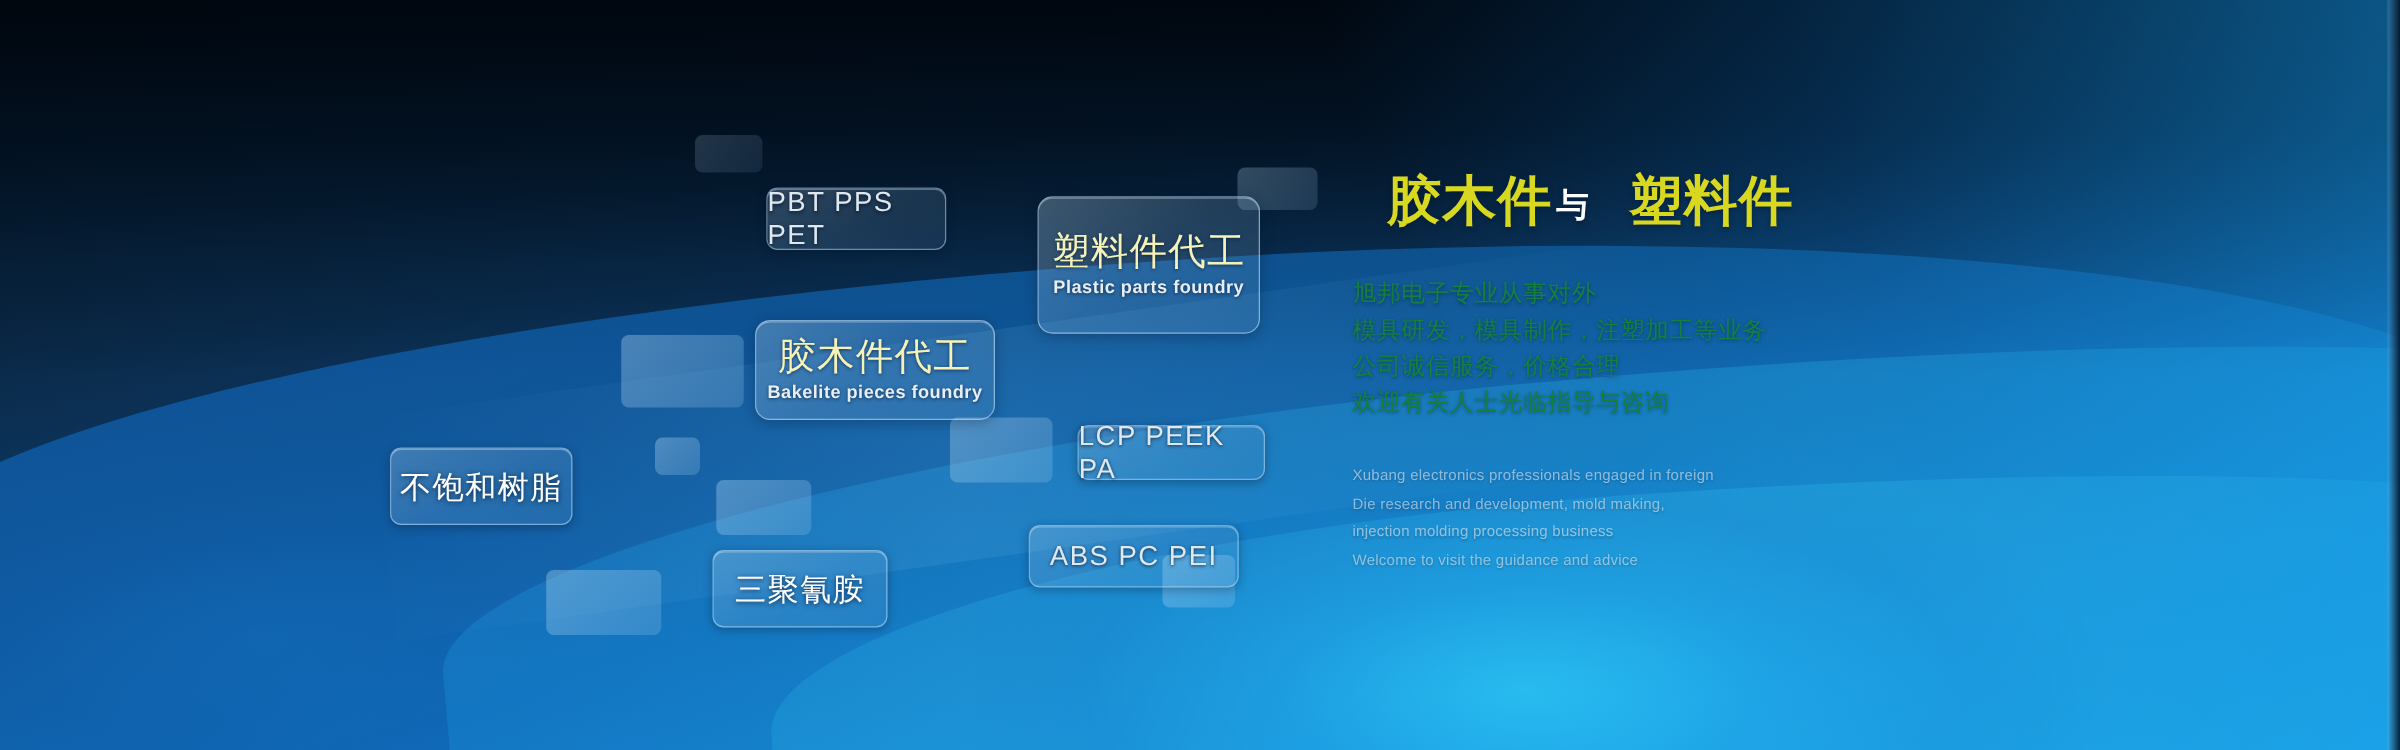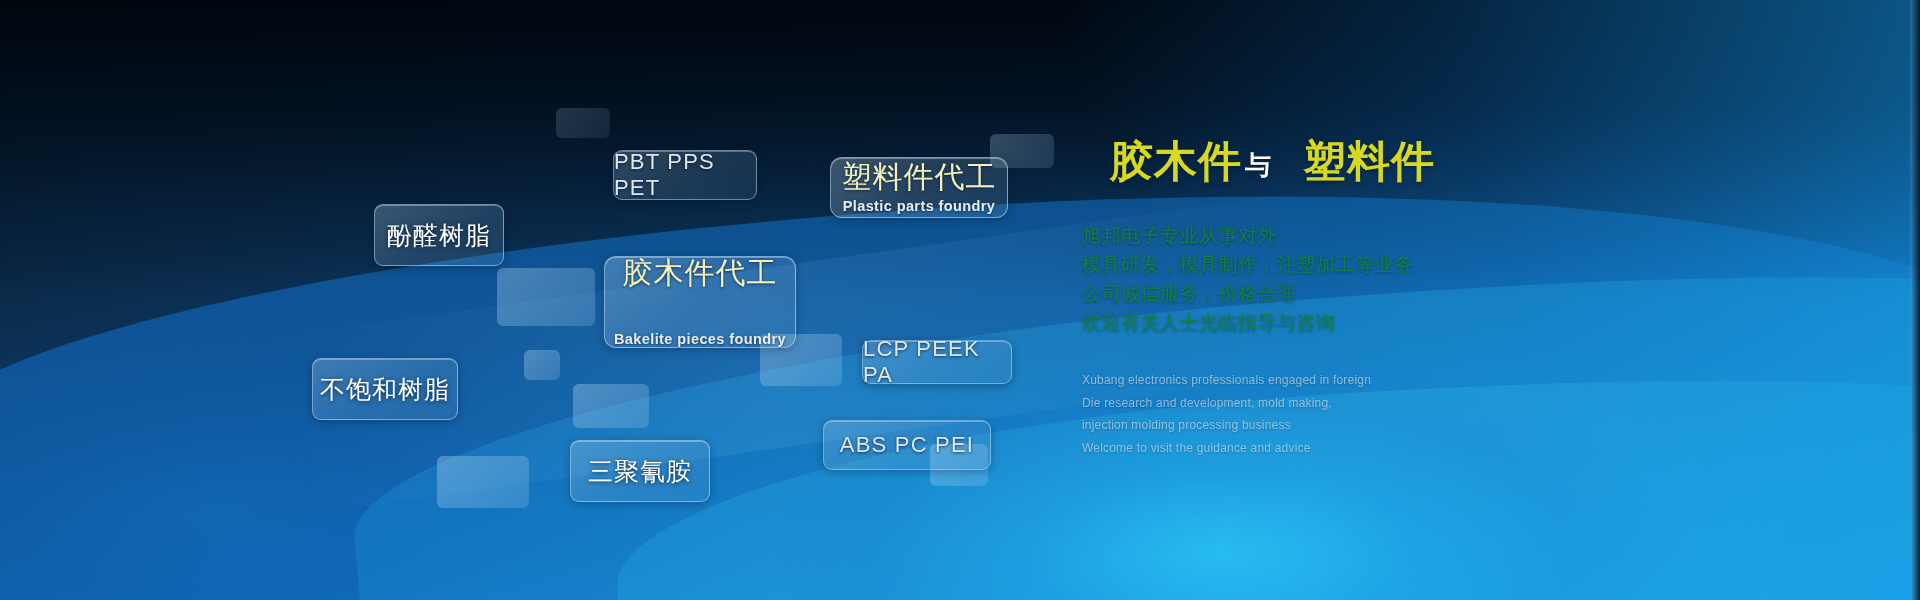--- a/index.html
+++ b/index.html
@@ -148,46 +148,43 @@
 
   <div class="deco dim" style="left:556px;top:108px;width:54px;height:30px;"></div>
   <div class="deco" style="left:990px;top:134px;width:64px;height:34px;"></div>
   <div class="deco bright" style="left:497px;top:268px;width:98px;height:58px;"></div>
   <div class="deco bright" style="left:524px;top:350px;width:36px;height:30px;"></div>
   <div class="deco bright" style="left:573px;top:384px;width:76px;height:44px;"></div>
   <div class="deco bright" style="left:760px;top:334px;width:82px;height:52px;"></div>
   <div class="deco bright" style="left:437px;top:456px;width:92px;height:52px;"></div>
   <div class="deco bright" style="left:930px;top:444px;width:58px;height:42px;"></div>
 
-  <div class="chip-cn" style="left:374px;top:204px;width:130px;height:62px;">
-    <span>酚醛树脂</span>
-  </div>
   <div class="chip-cn" style="left:312px;top:358px;width:146px;height:62px;text-align:right;">
     <span>不饱和树脂</span>
   </div>
   <div class="chip-cn" style="left:570px;top:440px;width:140px;height:62px;font-family:Liberation Mono, monospace;">
     <span>三聚氰胺</span>
   </div>
 
   <div class="chip" style="left:613px;top:150px;width:144px;height:50px;">
     <span>PBT  PPS  PET</span>
   </div>
   <div class="chip" style="left:862px;top:340px;width:150px;height:44px;">
     <span>LCP  PEEK  PA</span>
   </div>
   <div class="chip" style="left:823px;top:420px;width:168px;height:50px;">
     <span>ABS  PC  PEI</span>
   </div>
 
-  <div class="card" style="left:830px;top:157px;width:178px;height:61px;">
+  <div class="card" style="left:830px;top:157px;width:178px;height:110px;">
     <div class="cn">塑料件代工</div>
     <div class="en">Plastic parts foundry</div>
   </div>
 
-  <div class="card" style="left:604px;top:256px;width:192px;height:92px;justify-content:space-between;">
+  <div class="card" style="left:604px;top:256px;width:192px;height:80px;">
     <div class="cn">胶木件代工</div>
     <div class="en">Bakelite pieces foundry</div>
   </div>
 
   <div class="copy">
 
     <h1 class="headline">
       <span class="y">胶木件</span><span class="w">与</span><span class="y">塑料件</span>
     </h1>
 

